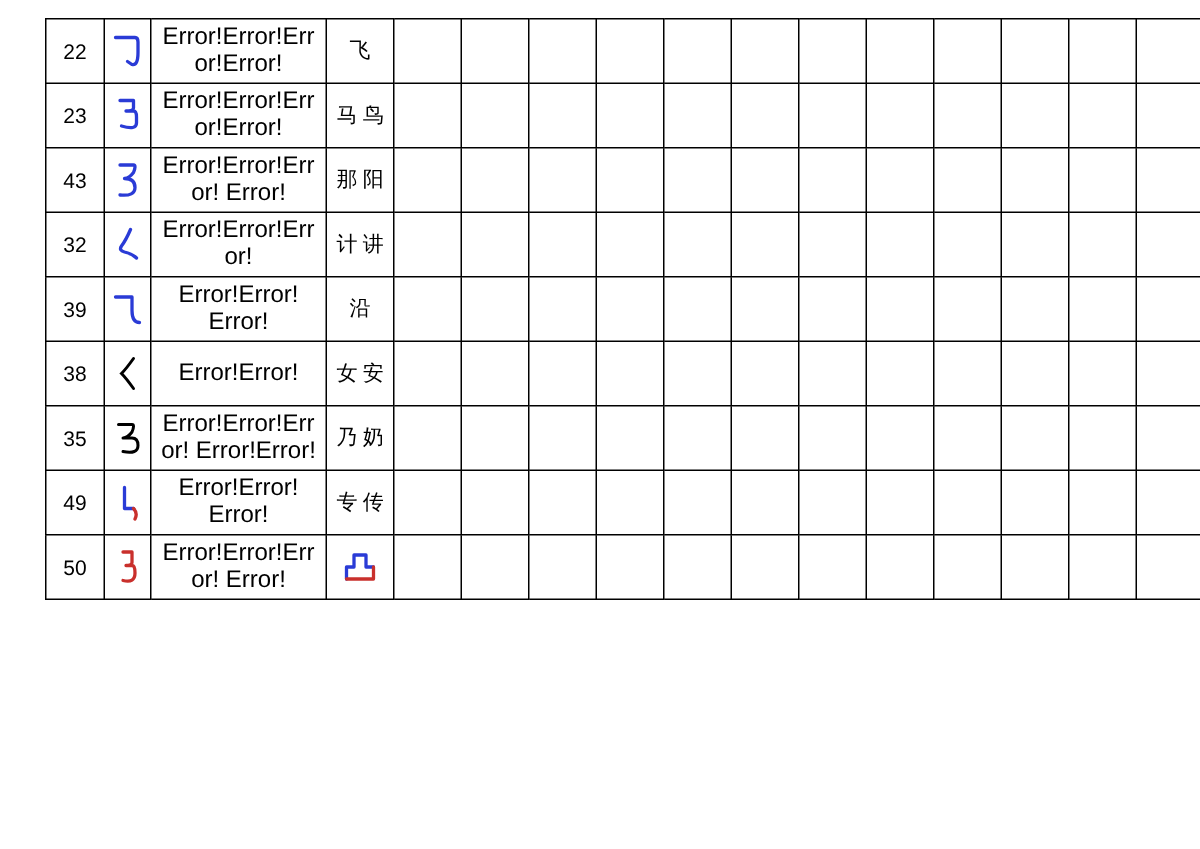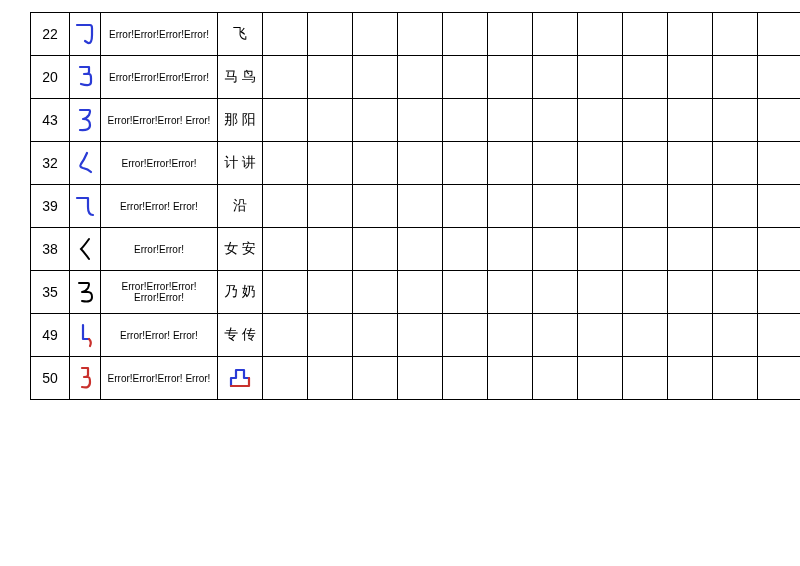--- a/index.html
+++ b/index.html
@@ -30,21 +30,21 @@
   td.num {
     width: 38px;
     font-size: 14px;
     font-family: Arial, sans-serif;
   }
   td.stroke {
     width: 30px;
   }
   td.desc {
     width: 110px;
-    font-size: 10px;
+    font-size: 16px;
     font-family: Arial, sans-serif;
     line-height: 1.1;
     padding: 2px 3px;
     text-align: center;
     word-break: break-word;
   }
   td.ex {
     width: 44px;
     font-size: 14px;
     font-family: "SimSun", "Songti SC", serif;
@@ -81,21 +81,21 @@
   <td class="blank"></td>
   <td class="blank"></td>
   <td class="blank"></td>
   <td class="blank"></td>
   <td class="blank"></td>
   <td class="blank"></td>
   <td class="blank"></td>
 </tr>
 
 <tr>
-  <td class="num">20</td>
+  <td class="num">23</td>
   <td class="stroke">
     <svg class="stroke-glyph" width="22" height="26" viewBox="0 0 22 26">
       <path d="M6 3 L15 3 L15 8 Q15 10 10 10 L15 10 Q17 10 17 14 L17 18 Q17 23 7 20" fill="none" stroke="#2a3bd6" stroke-width="2.2" stroke-linecap="round" stroke-linejoin="round"></path>
     </svg>
   </td>
   <td class="desc">Error!Error!Error!Error!</td>
   <td class="ex">马 鸟</td>
   <td class="blank"></td>
   <td class="blank"></td>
   <td class="blank"></td>

